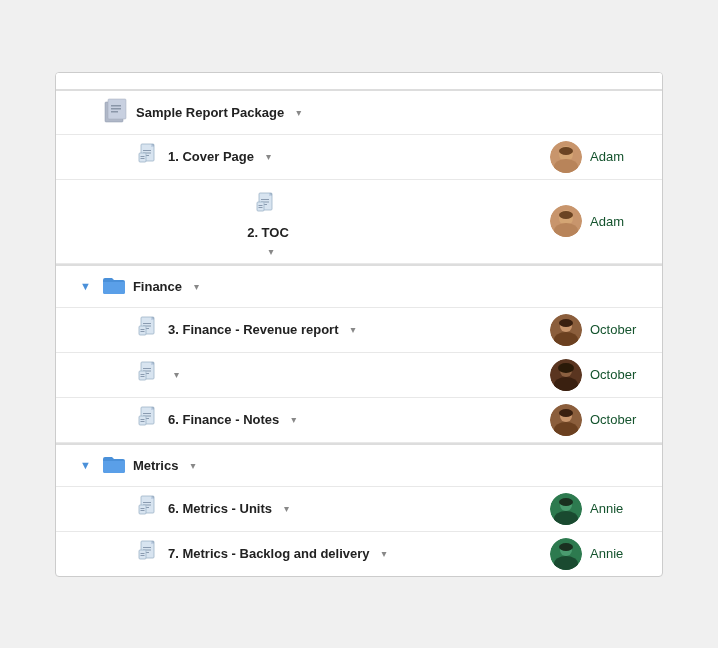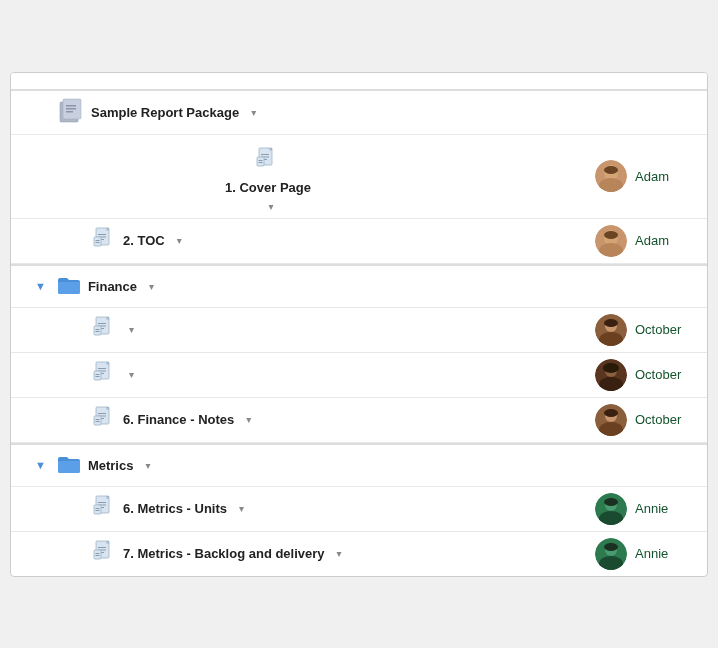--- a/index.html
+++ b/index.html
@@ -6,21 +6,21 @@
     body {
       font-family: Arial, sans-serif;
       font-size: 13px;
       background: #f0f0f0;
       display: flex;
       justify-content: center;
       align-items: center;
       min-height: 100vh;
     }
     .container {
-      width: 698px;
+      width: 608px;
       background: #fff;
       border: 1px solid #ccc;
       border-radius: 4px;
       overflow: hidden;
     }
     .table-header {
       display: flex;
       align-items: center;
       background: #fff;
       border-bottom: 2px solid #ddd;
@@ -121,21 +121,21 @@
       <span class="dropdown-arrow">▾</span>
     </div>
     <div class="row-responsibility">
       <span></span>
     </div>
     <div class="row-author">
       
     </div>
   </div>
       <div class="row">
-    <div class="row-name" style="padding-left:48px;flex-direction:column;">
+    <div class="row-name" style="padding-left:48px;">
       <span style="width:16px;display:inline-block;"></span>
       <span><svg width="24" height="24" viewBox="0 0 24 24">
       <rect x="3" y="1" width="13" height="17" rx="1" fill="#d8e4f0" stroke="#a0b4c8" stroke-width="0.8"></rect>
       <path d="M13 1 L16 1 L16 4 L13 4 Z" fill="#a0b4c8"></path>
       <path d="M13 1 L16 4 L13 4 Z" fill="#c0d0e4"></path>
       <rect x="5" y="7" width="8" height="1" fill="#8a9bb0"></rect>
       <rect x="5" y="9.5" width="8" height="1" fill="#8a9bb0"></rect>
       <rect x="5" y="12" width="6" height="1" fill="#8a9bb0"></rect>
       <rect x="1" y="10" width="7" height="9" rx="1" fill="#d8e4f0" stroke="#a0b4c8" stroke-width="0.8"></rect>
       <rect x="2.5" y="13" width="4" height="1" fill="#8a9bb0"></rect>
@@ -156,21 +156,21 @@
       <ellipse cx="16" cy="26" rx="12" ry="8" fill="#b8845a"></ellipse>
       <ellipse cx="16" cy="12" rx="6" ry="6" fill="#d4a574"></ellipse>
       <ellipse cx="16" cy="10" rx="7" ry="4" fill="#6b4423"></ellipse>
     </svg>
           </div>
       <span class="author-name">Adam</span>
 
     </div>
   </div>
       <div class="row">
-    <div class="row-name" style="padding-left:48px;">
+    <div class="row-name" style="padding-left:48px;flex-direction:column;">
       <span style="width:16px;display:inline-block;"></span>
       <span><svg width="24" height="24" viewBox="0 0 24 24">
       <rect x="3" y="1" width="13" height="17" rx="1" fill="#d8e4f0" stroke="#a0b4c8" stroke-width="0.8"></rect>
       <path d="M13 1 L16 1 L16 4 L13 4 Z" fill="#a0b4c8"></path>
       <path d="M13 1 L16 4 L13 4 Z" fill="#c0d0e4"></path>
       <rect x="5" y="7" width="8" height="1" fill="#8a9bb0"></rect>
       <rect x="5" y="9.5" width="8" height="1" fill="#8a9bb0"></rect>
       <rect x="5" y="12" width="6" height="1" fill="#8a9bb0"></rect>
       <rect x="1" y="10" width="7" height="9" rx="1" fill="#d8e4f0" stroke="#a0b4c8" stroke-width="0.8"></rect>
       <rect x="2.5" y="13" width="4" height="1" fill="#8a9bb0"></rect>
@@ -221,20 +221,21 @@
       <rect x="3" y="1" width="13" height="17" rx="1" fill="#d8e4f0" stroke="#a0b4c8" stroke-width="0.8"></rect>
       <path d="M13 1 L16 1 L16 4 L13 4 Z" fill="#a0b4c8"></path>
       <path d="M13 1 L16 4 L13 4 Z" fill="#c0d0e4"></path>
       <rect x="5" y="7" width="8" height="1" fill="#8a9bb0"></rect>
       <rect x="5" y="9.5" width="8" height="1" fill="#8a9bb0"></rect>
       <rect x="5" y="12" width="6" height="1" fill="#8a9bb0"></rect>
       <rect x="1" y="10" width="7" height="9" rx="1" fill="#d8e4f0" stroke="#a0b4c8" stroke-width="0.8"></rect>
       <rect x="2.5" y="13" width="4" height="1" fill="#8a9bb0"></rect>
       <rect x="2.5" y="15" width="4" height="1" fill="#8a9bb0"></rect>
     </svg></span>
+      <span class="row-label">3. Finance - Revenue report</span>
       <span class="dropdown-arrow">▾</span>
     </div>
     <div class="row-responsibility">
       <span></span>
     </div>
     <div class="row-author">
 
       <div class="avatar">
             <svg width="32" height="32" viewBox="0 0 32 32">
       <circle cx="16" cy="16" r="16" fill="#8b5e3c"></circle>

